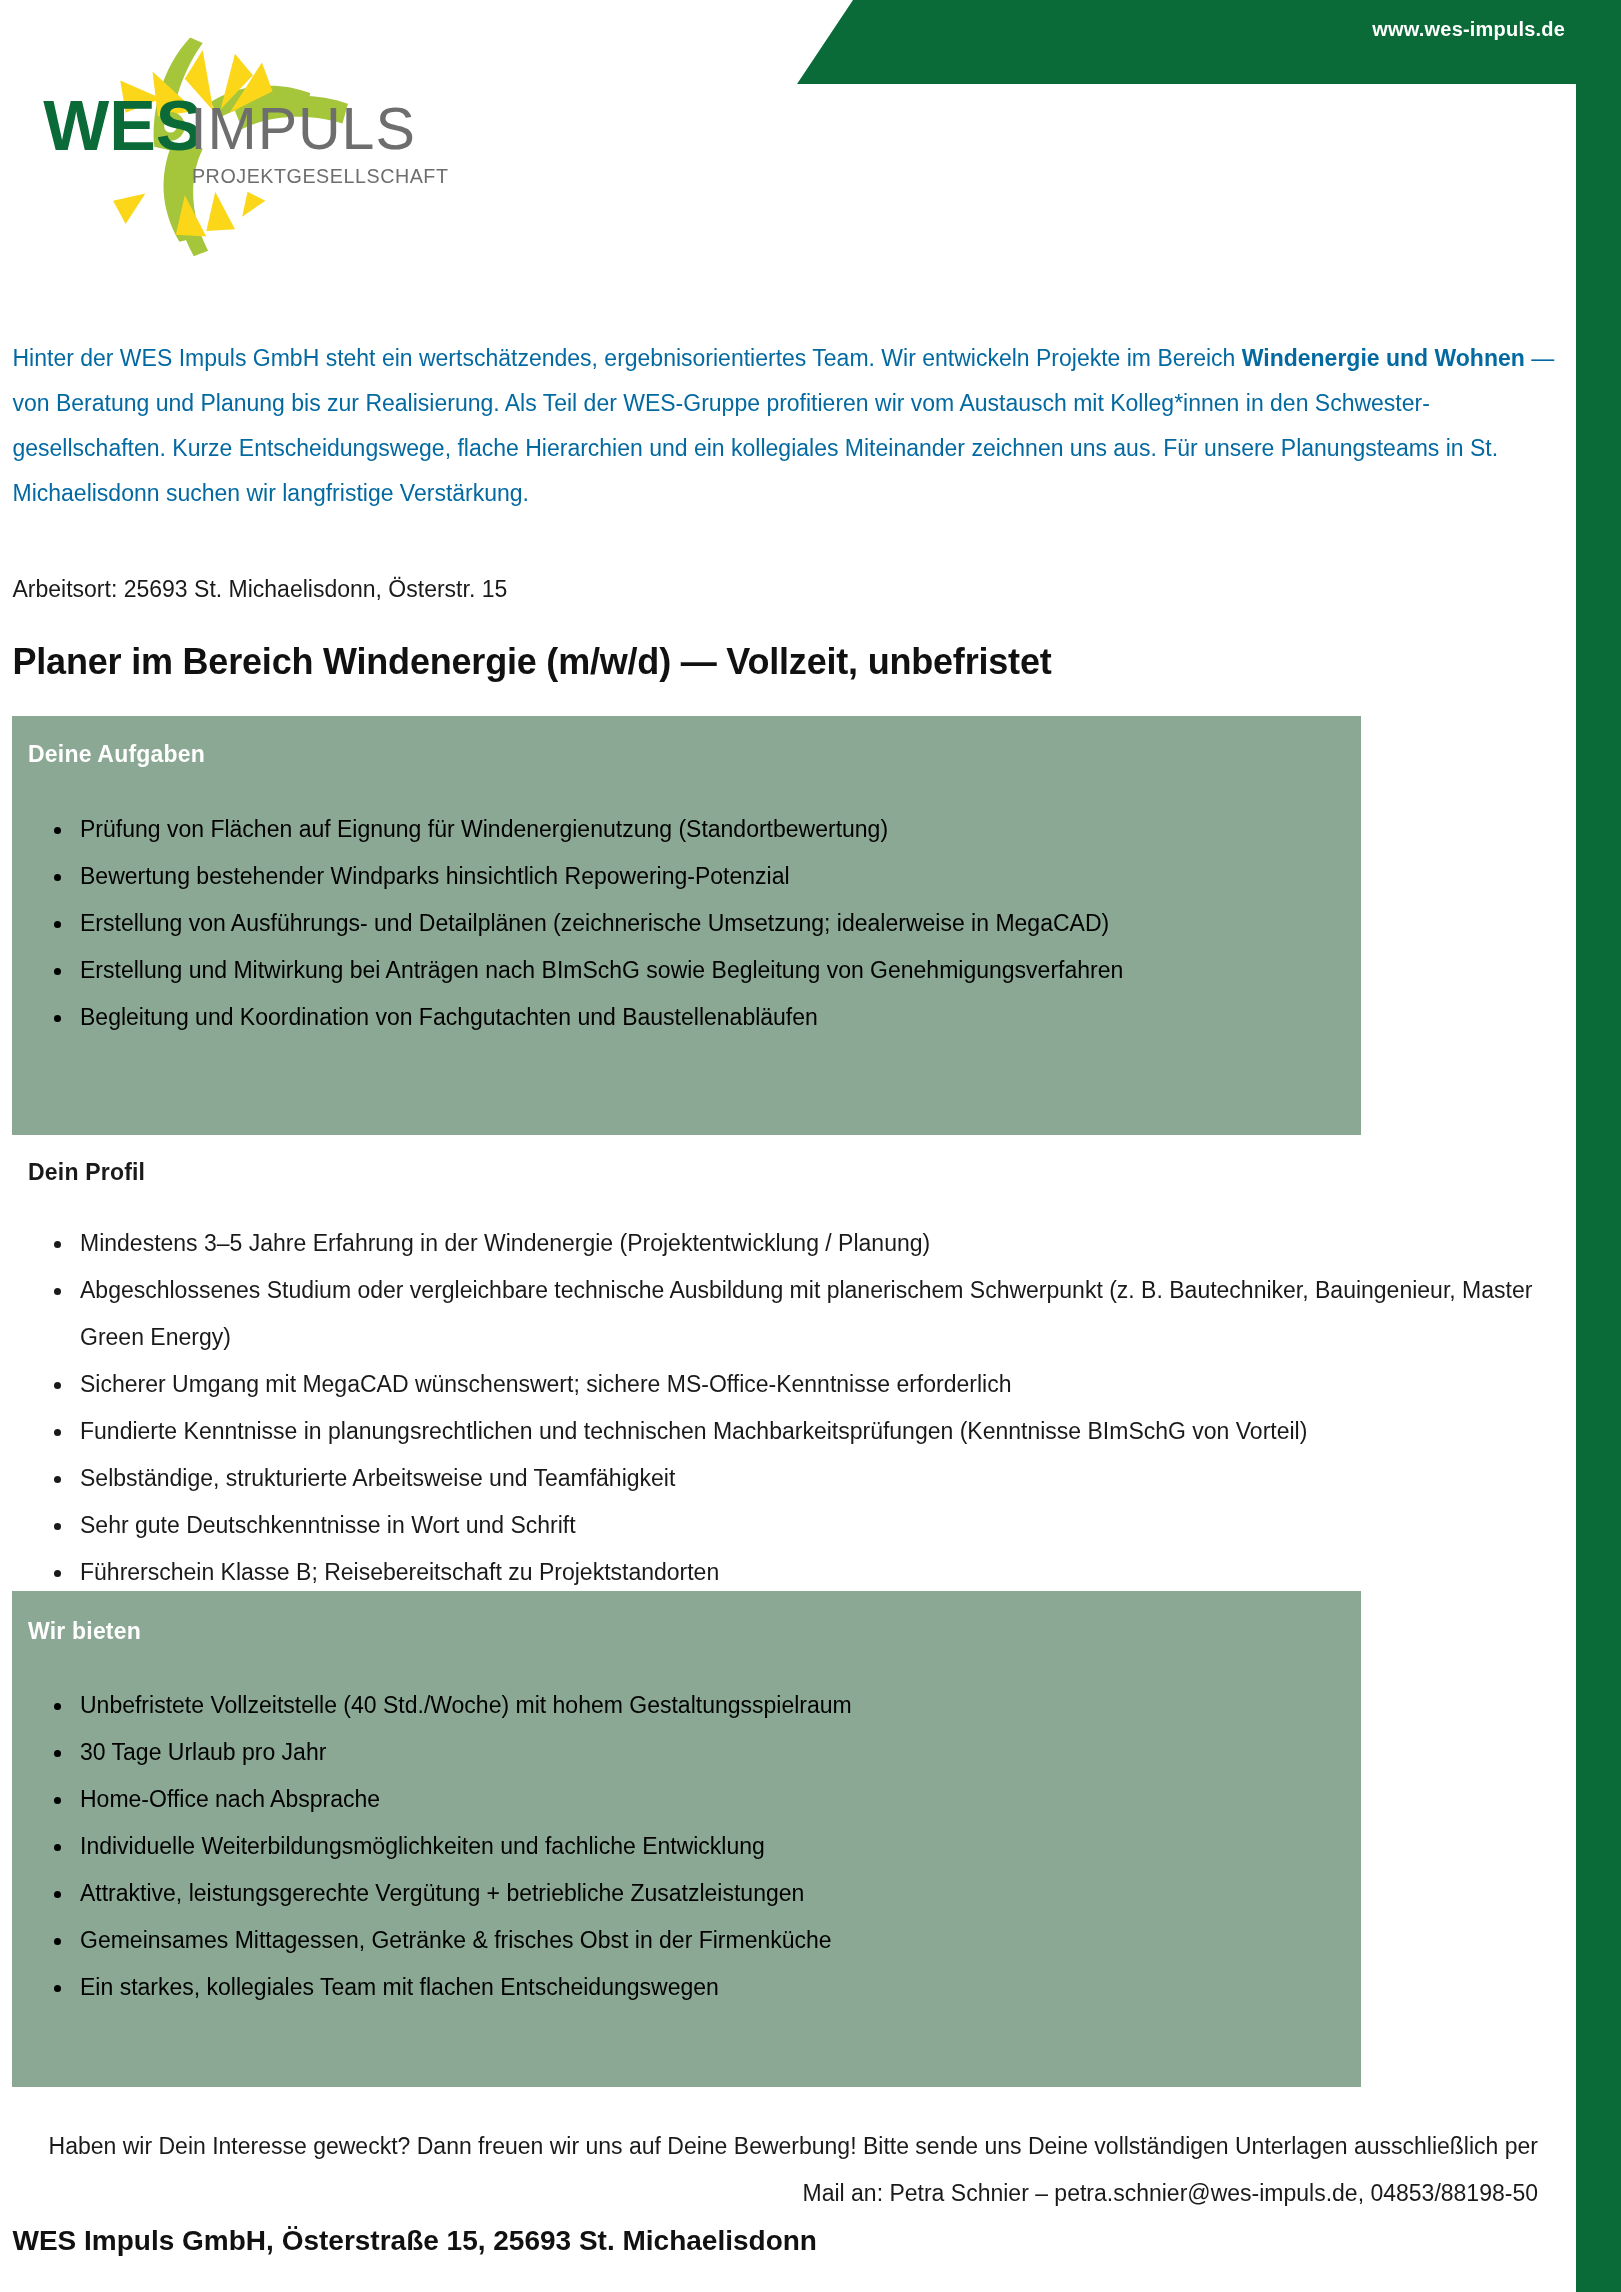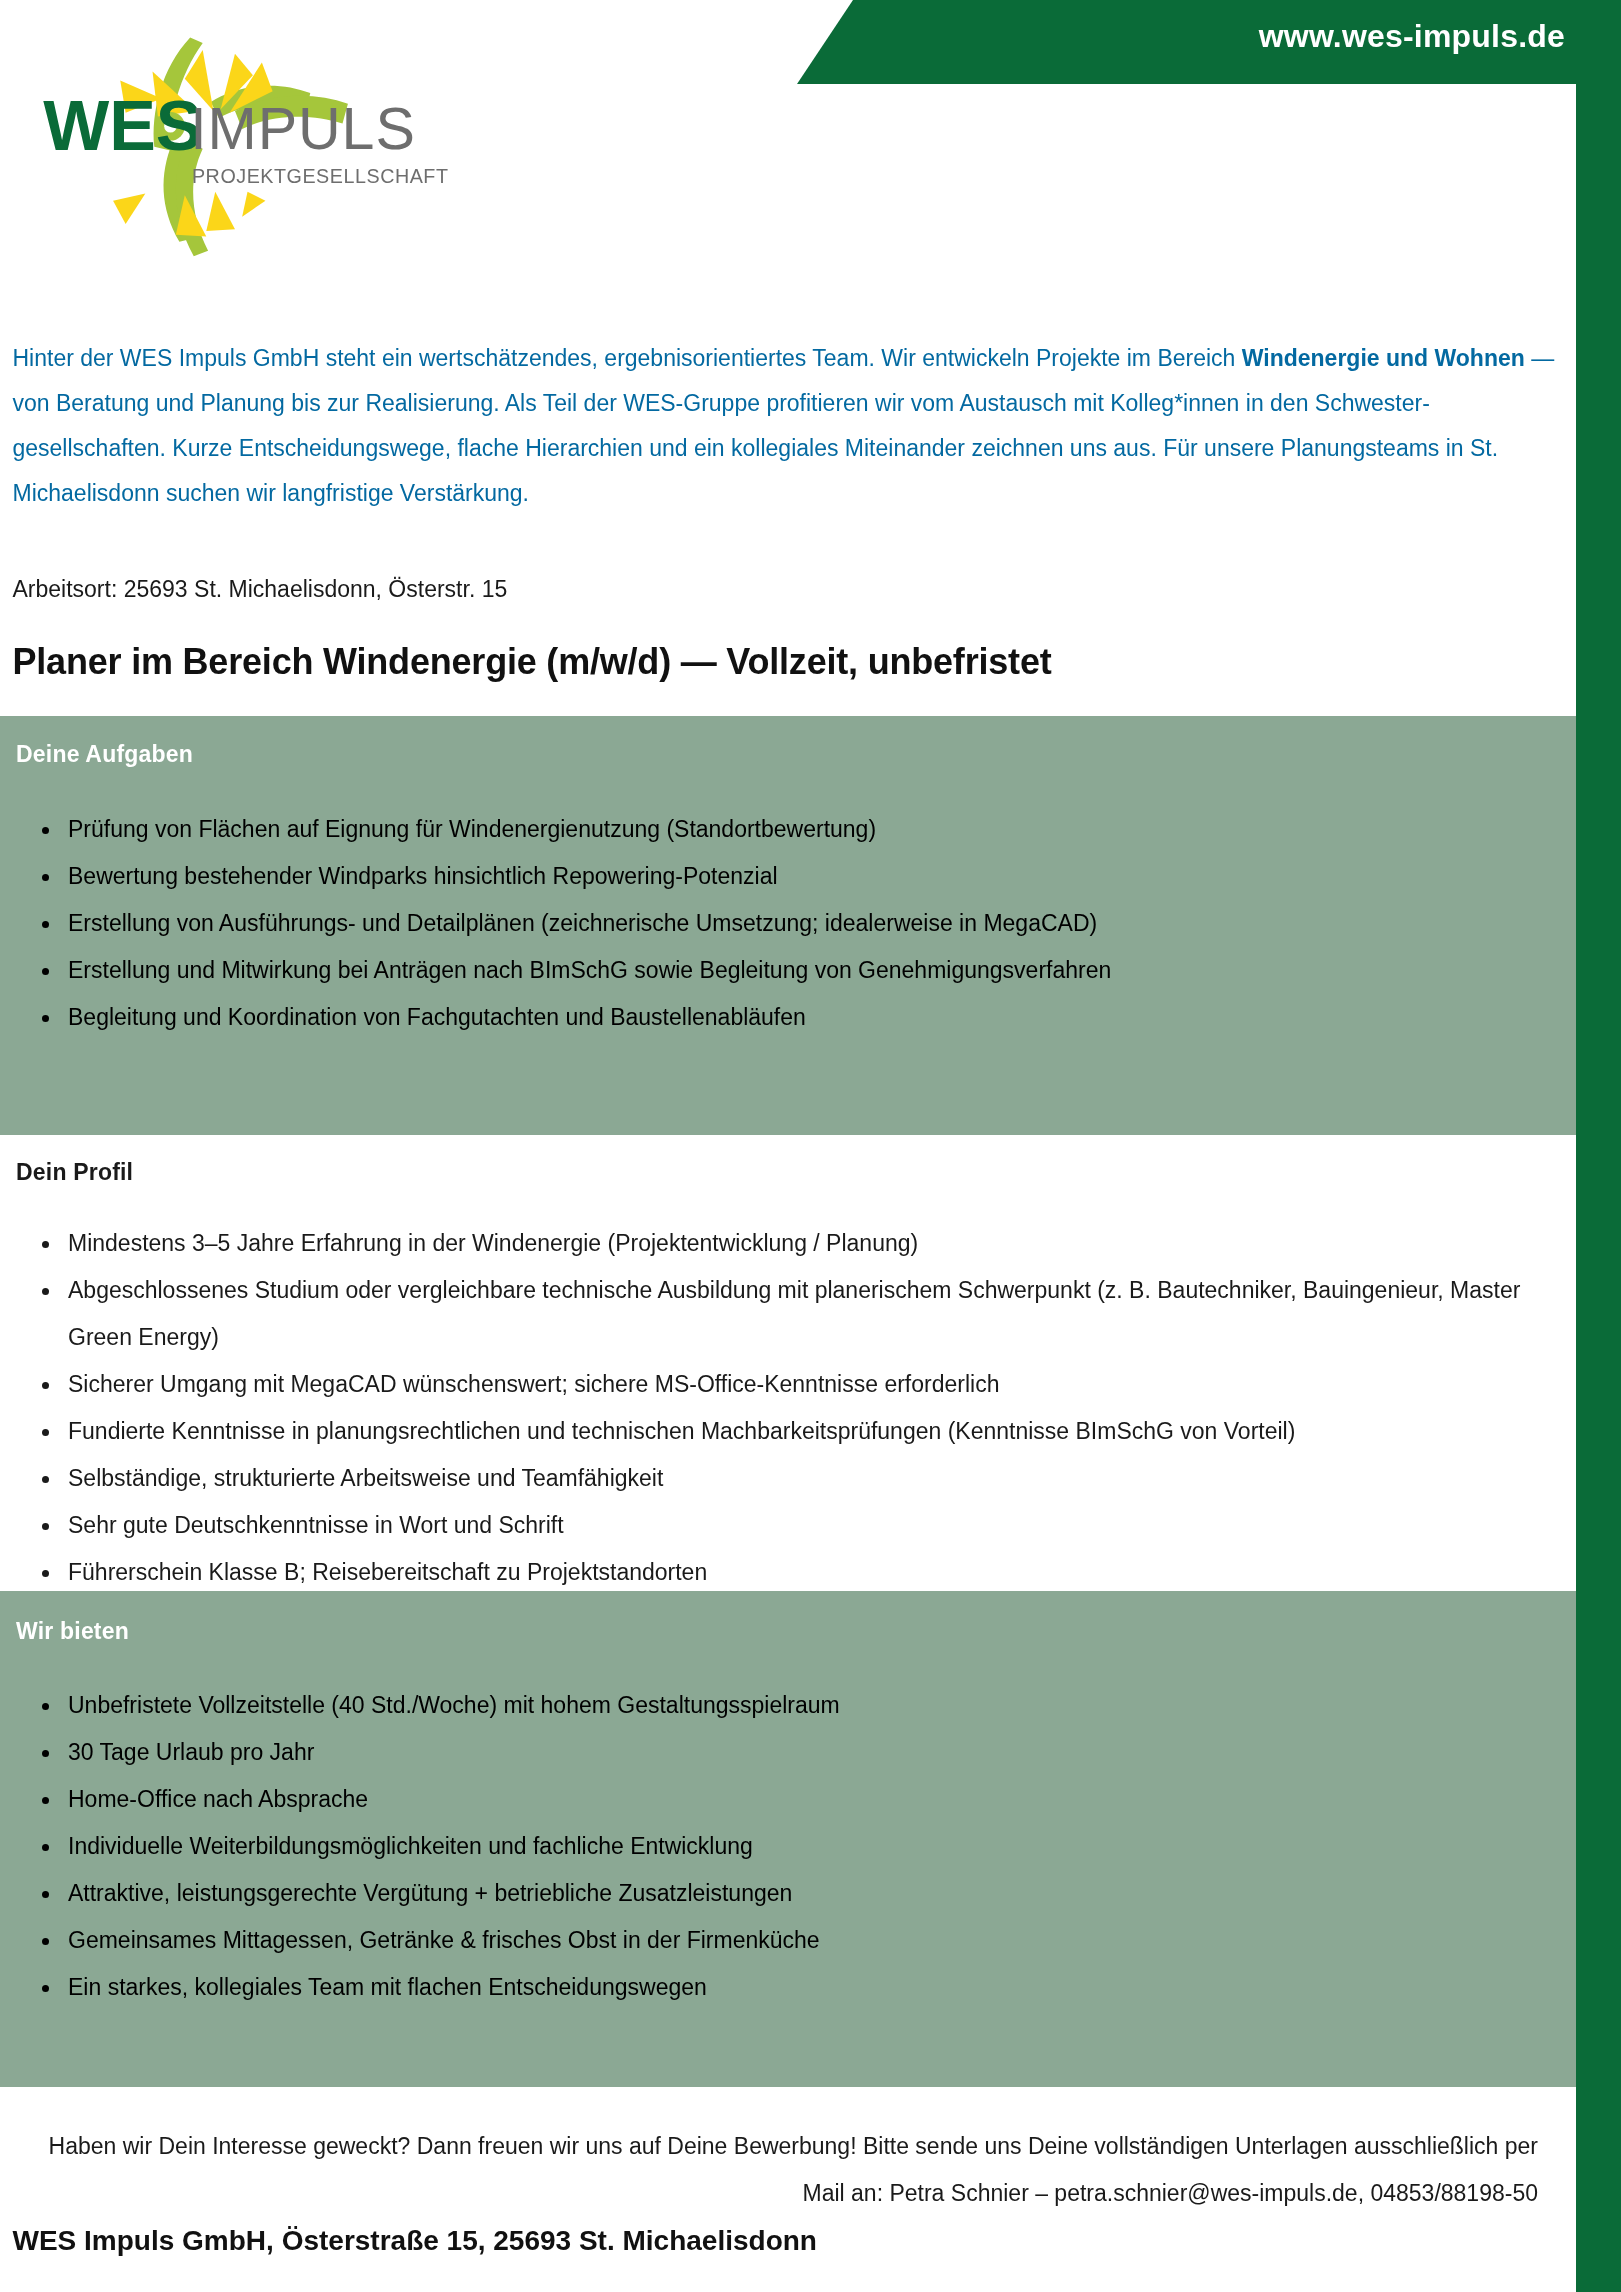--- a/index.html
+++ b/index.html
@@ -27,21 +27,21 @@
     width: 824px;
     height: 84px;
     background: #0a6b38;
     clip-path: polygon(56px 0, 100% 0, 100% 100%, 0 100%);
   }
   .header-url {
     position: absolute;
     top: 18px;
     right: 56px;
     color: #ffffff;
-    font-size: 32px;
+    font-size: 20px;
     font-weight: bold;
     letter-spacing: 0.2px;
     white-space: nowrap;
   }
 
   
   .right-stripe {
     position: absolute;
     top: 84px;
     right: 0;
@@ -92,22 +92,22 @@
     font-weight: bold;
     color: #111111;
     letter-spacing: -0.2px;
     line-height: 47px;
     white-space: nowrap;
   }
 
   
   .band {
     position: absolute;
-    left: 0;
-    width: 1576px;
+    left: 12px;
+    width: 1349px;
     padding-left: 47px;
   }
   .band.green { background: #8ba894; }
   .band.white { background: #ffffff; }
 
   .band-title {
     font-size: 23px;
     font-weight: bold;
     letter-spacing: 0.2px;
   }

